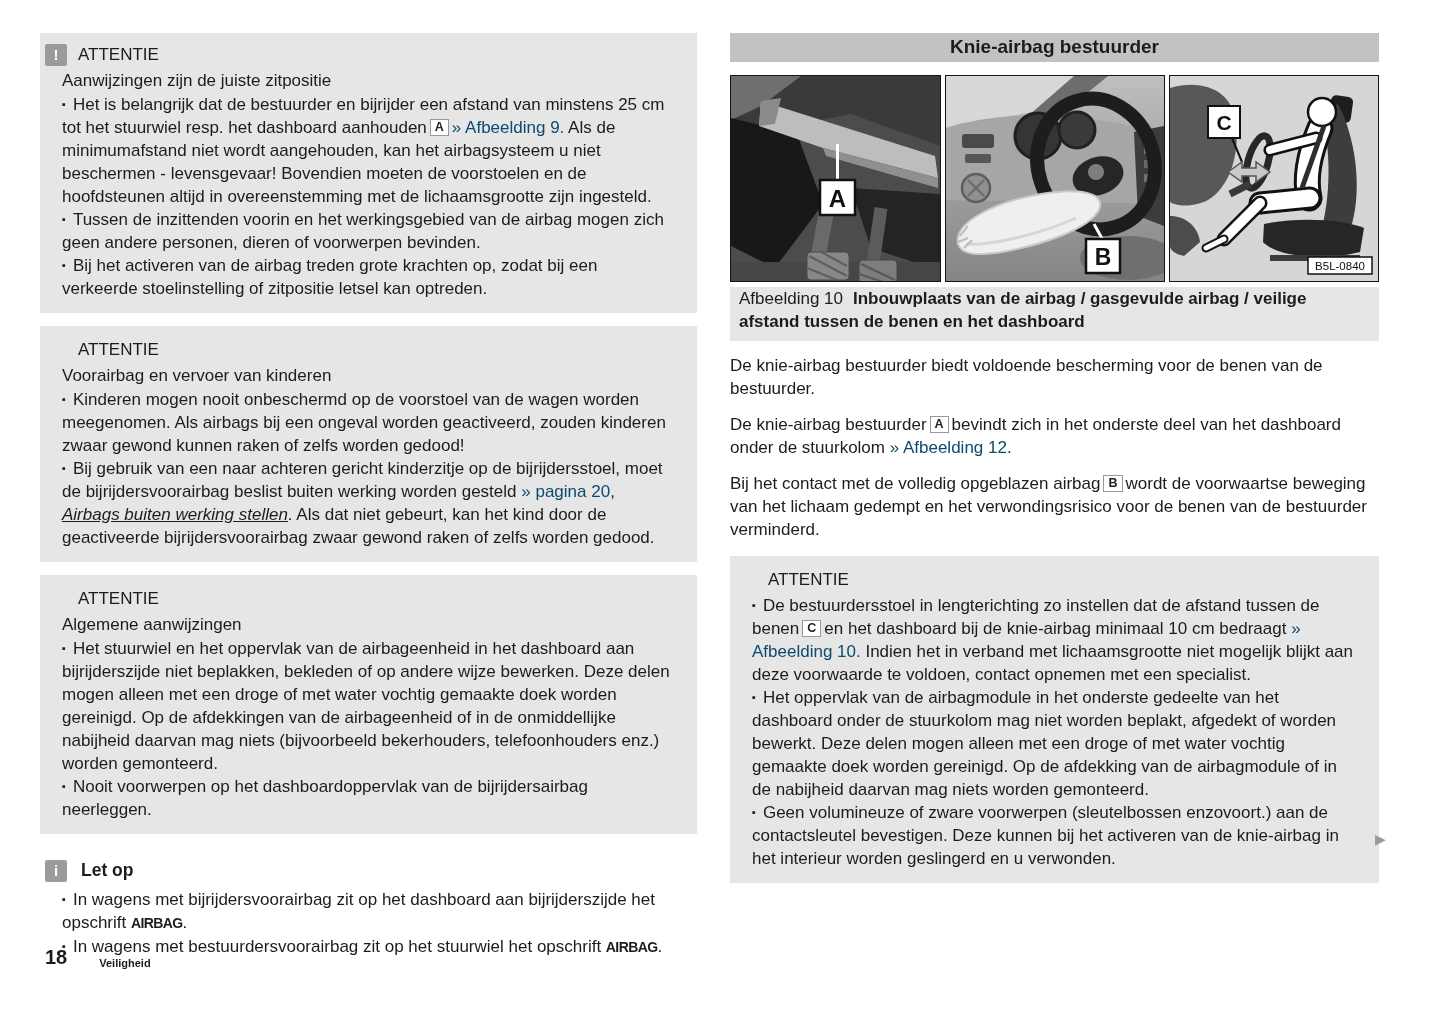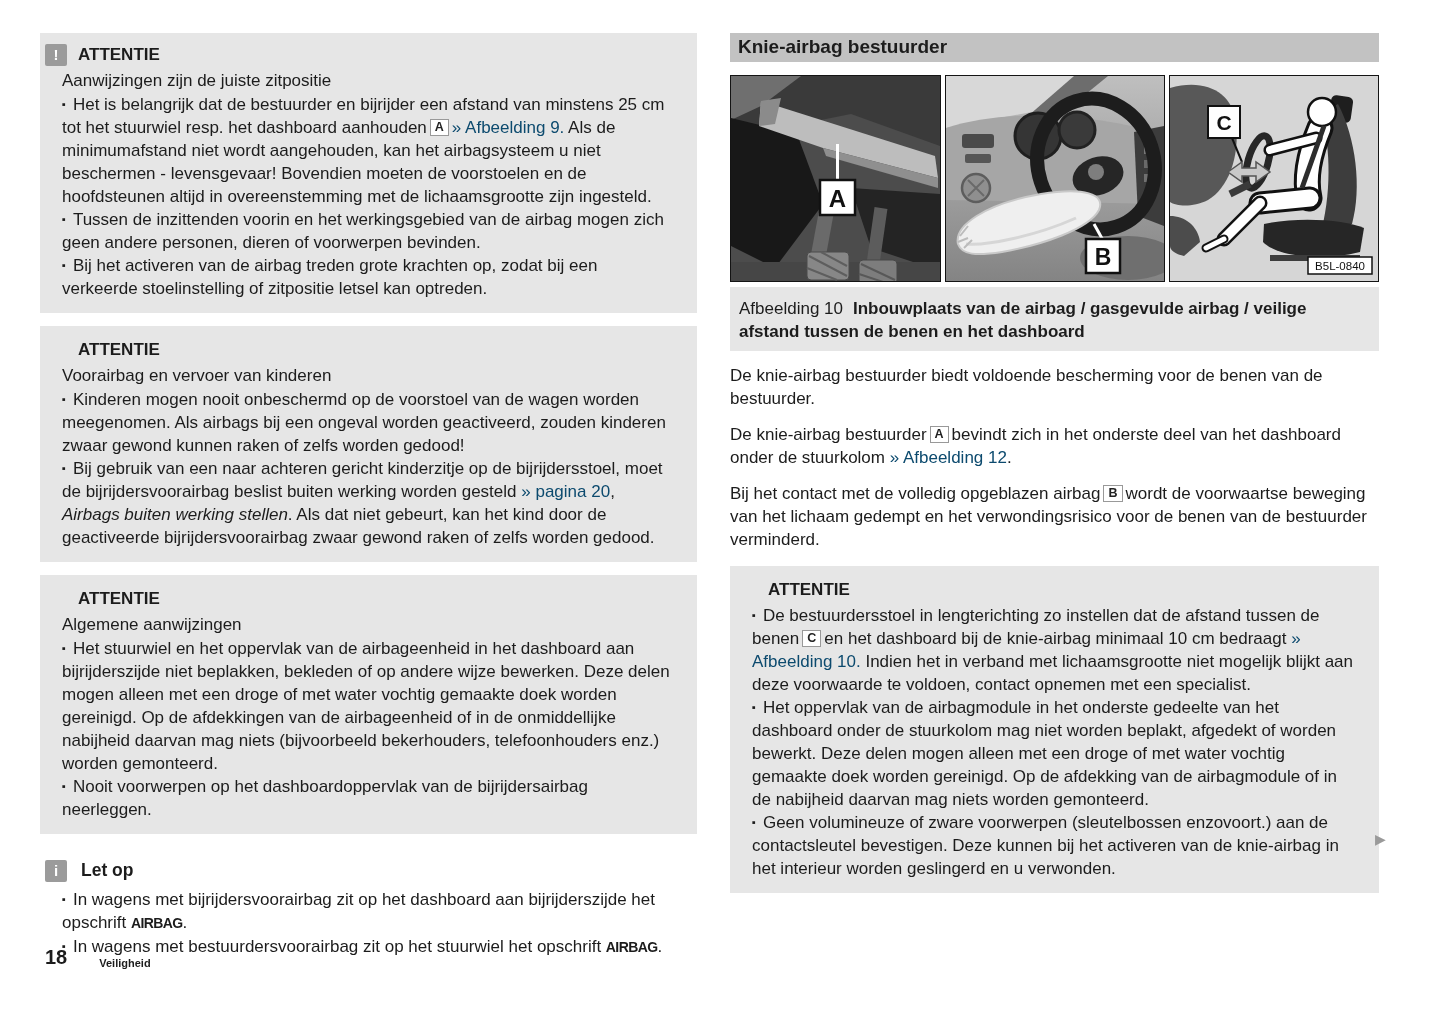--- a/index.html
+++ b/index.html
@@ -17,51 +17,51 @@
   .wbox {
     background:#e6e6e6; padding:8px 20px 13px 22px; margin-bottom:13px;
     font-size:17px; line-height:23px;
   }
   .wbox-hdr { display:flex; align-items:center; gap:11px; margin:2px 0 3px -17px; }
   .icon-sq {
     width:22px; height:22px; flex:0 0 22px; border-radius:2px;
     background:#9b9b9b; color:#ffffff; font-weight:bold; font-size:15px;
     display:flex; align-items:center; justify-content:center;
   }
-  .wbox-title { font-weight:bold; font-size:17px; }
+  .wbox-title { font-weight:normal; font-size:17px; }
   .wbox-title.noicon { margin:4px 0 3px 16px; }
   .subtitle { margin:0 0 1px 0; }
   .item { margin:0; }
   .blt { font-size:11px; margin-right:7px; vertical-align:2px; }
 
   
   .seg-ref { color:#0c4a6e; }
-  .seg-em  { font-style:italic; }
+  .seg-em  { font-style:italic;text-decoration:underline; }
   .seg-brand { font-weight:bold; font-size:14px; letter-spacing:-0.6px; }
   .seg-box {
     display:inline-block; background:#ffffff; border:1px solid #999;
     padding:0 4px; margin:0 3px; font-size:12.5px; line-height:15px;
     font-weight:bold; vertical-align:2px; color:#222;
   }
 
   
   .note { padding:6px 20px 0 22px; font-size:17px; line-height:23px; margin-top:19px; }
   .note-hdr { display:flex; align-items:center; gap:14px; margin:0 0 6px -17px; }
   .note-title { font-weight:bold; font-size:17.5px; }
 
   
   .sec-hdr {
     background:#c2c2c2; font-weight:bold; font-size:19px;
-    padding:3px 8px 4px; margin-bottom:13px;
+    padding:3px 8px 4px; margin-bottom:13px;text-align:center;
   }
   .figure { display:flex; gap:4px; height:207px; }
   .panel { position:relative; border:1px solid #141414; overflow:hidden; background:#555; }
   .panel svg { display:block; }
   .figcap {
-    background:#e6e6e6; padding:10px 9px 8px; font-size:17px; line-height:23px;
+    background:#e6e6e6; padding:0 9px 8px; font-size:17px; line-height:23px;
     margin:5px 0 13px;
   }
   .figcap-prefix { font-weight:normal; margin-right:10px; }
   .figcap-title { font-weight:bold; }
   .para { margin:0 0 13px; font-size:17px; line-height:23px; }
   .continue-arrow {
     position:absolute; left:1375px; top:831px; color:#9a9a9a; font-size:14px;
   }
 
   

